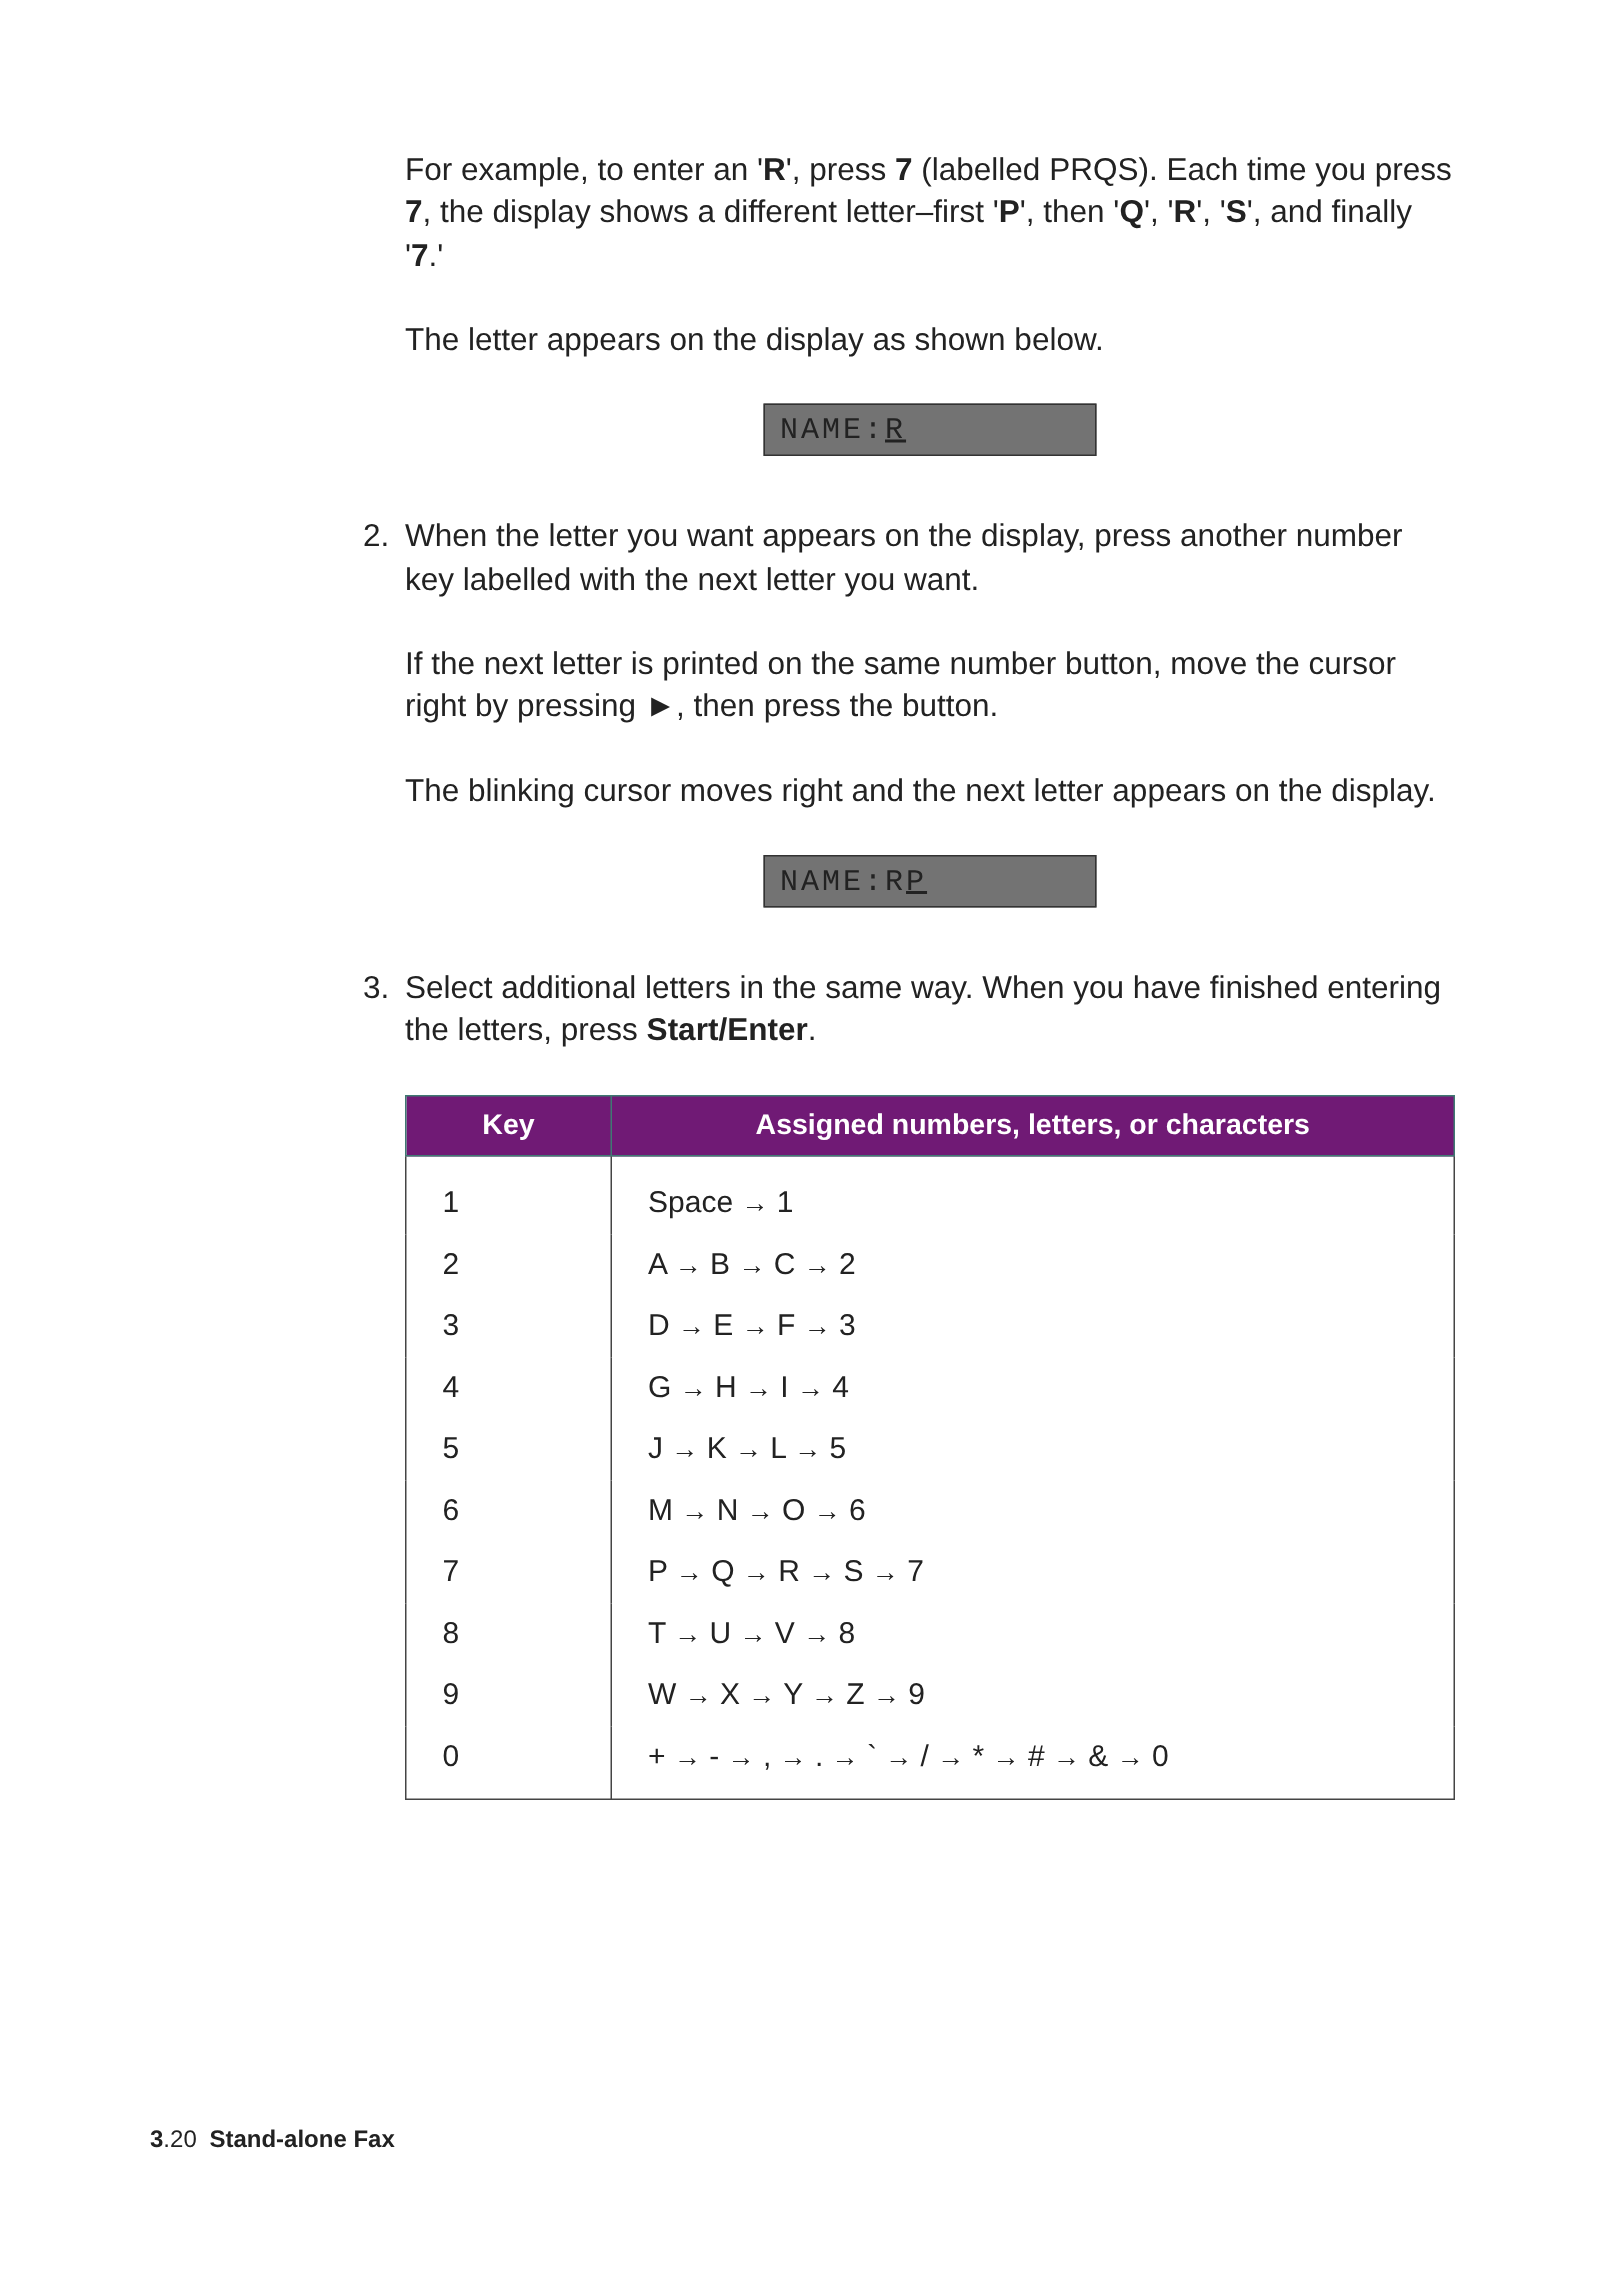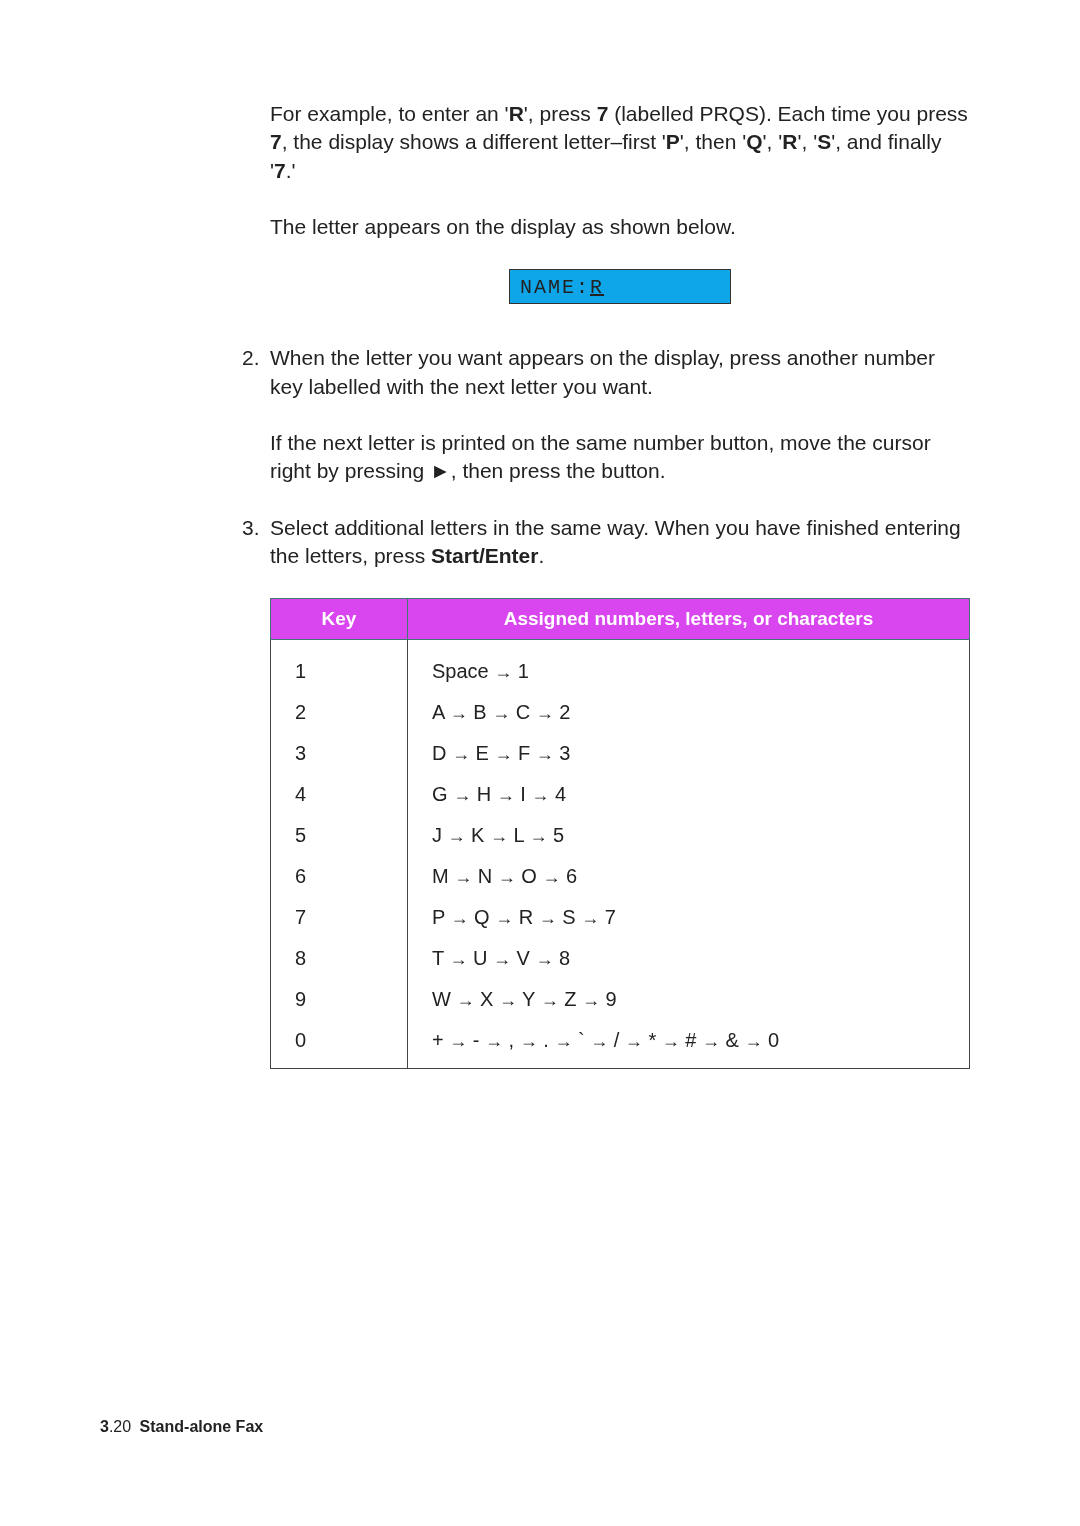--- a/index.html
+++ b/index.html
@@ -29,21 +29,21 @@
     margin-left: 0;
   }
   .step .num {
     position: absolute;
     left: -28px;
     top: 0;
   }
   .b { font-weight: bold; }
   .display-box {
     border: 1px solid #333;
-    background: #0ea5e9;
+    background: #737373;
     font-family: "Courier New", monospace;
     font-size: 20px;
     letter-spacing: 2px;
     padding: 4px 10px 2px 10px;
     width: 200px;
     margin: 6px auto 40px auto;
     white-space: pre;
   }
   .display-box .cursor {
     text-decoration: underline;
@@ -53,21 +53,21 @@
     letter-spacing: 0.3px;
     margin-top: 55px;
     margin-bottom: 20px;
   }
   table.keypad {
     border-collapse: collapse;
     width: 100%;
     font-size: 20px;
   }
   table.keypad th {
-    background: #d946ef;
+    background: #701a75;
     color: #fff;
     font-weight: bold;
     padding: 7px 8px;
     border: 1px solid #3f7972;
     font-size: 19px;
   }
   table.keypad th.kcol { width: 120px; }
   table.keypad td {
     border-left: 1px solid #444;
     border-right: 1px solid #444;
@@ -111,21 +111,23 @@
 
     <div class="para step">
       <span class="num">2.</span>
       <span>When the letter you want appears on the display, press another number key labelled with the next letter you want.</span>
     </div>
 
     <div class="para">
       <span>If the next letter is printed on the same number button, move the cursor right by pressing </span><span>►</span><span>, then press the button.</span>
     </div>
 
+    <div class="para">The blinking cursor moves right and the next letter appears on the display.</div>
 
+    <div class="display-box"><span>NAME:R</span><span class="cursor">P</span></div>
 
     <div class="para step">
       <span class="num">3.</span>
       <span>Select additional letters in the same way. When you have finished entering the letters, press </span><span class="b">Start/Enter</span><span>.</span>
     </div>
 
 
     <table class="keypad">
       <thead>
         <tr>

